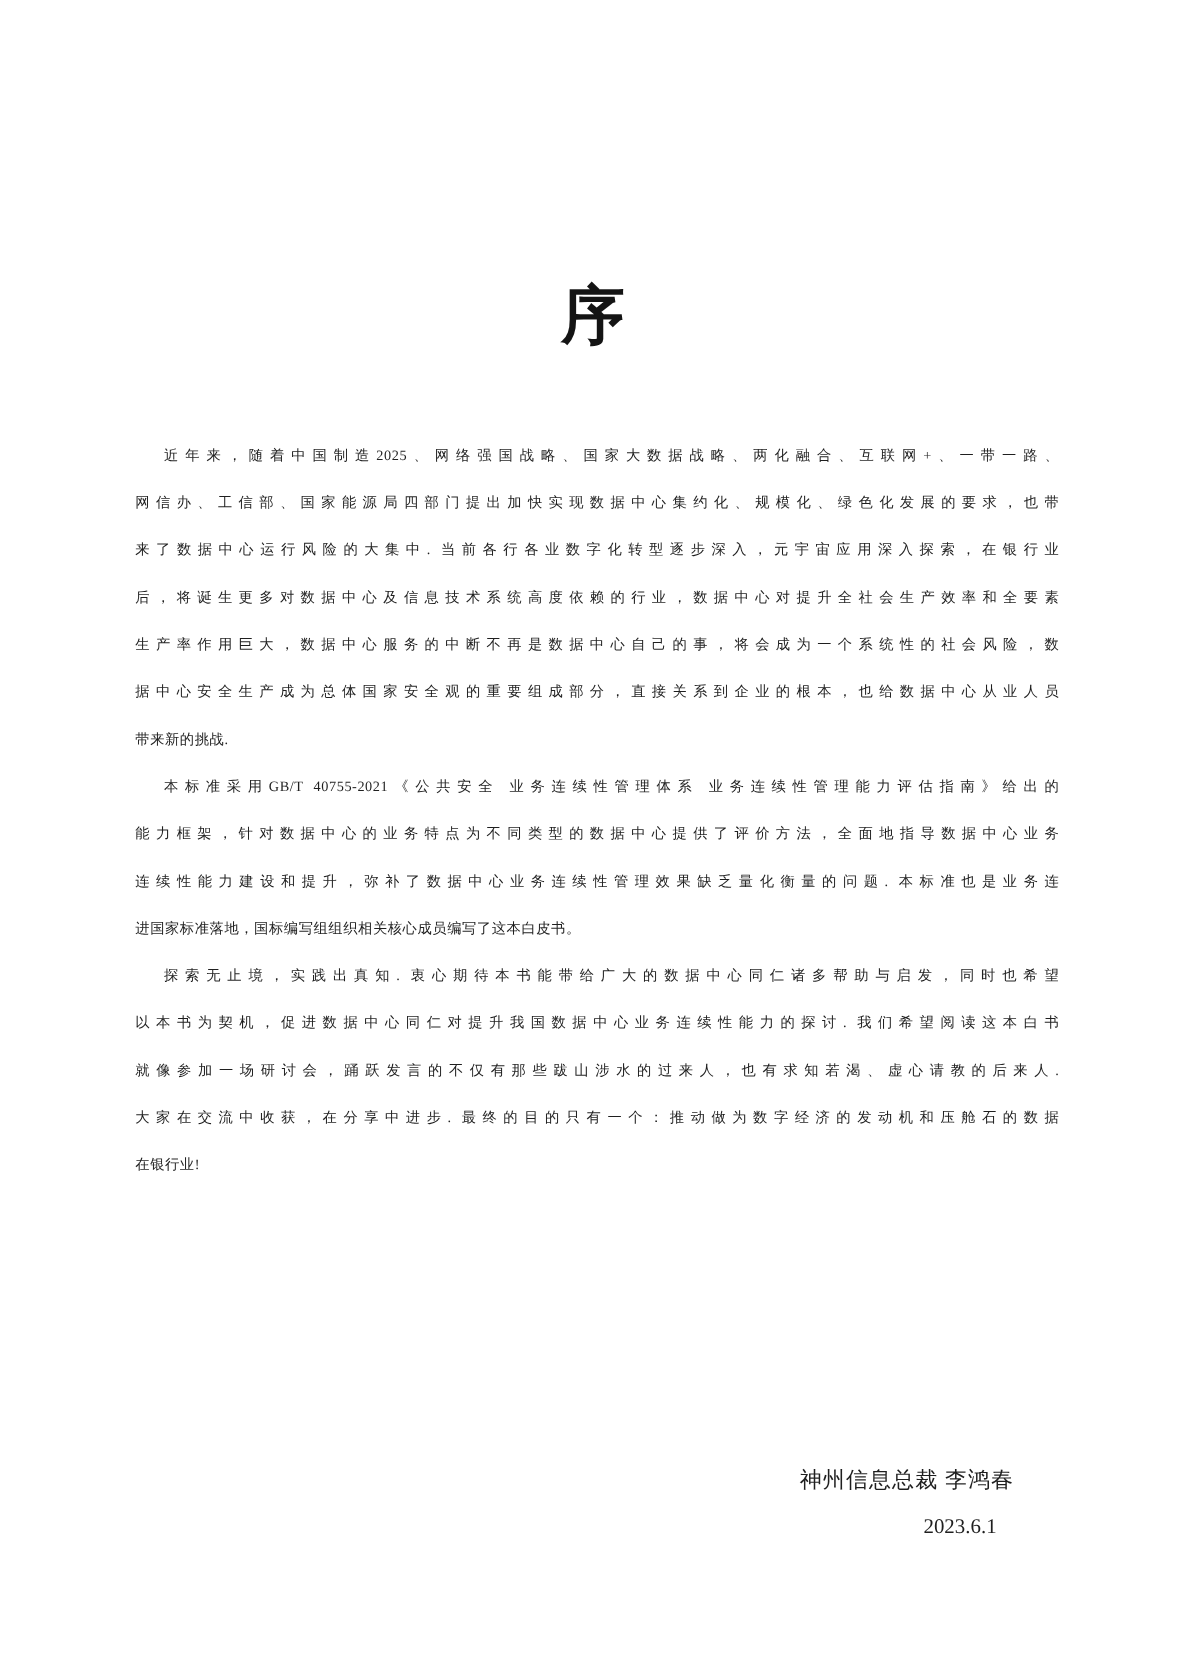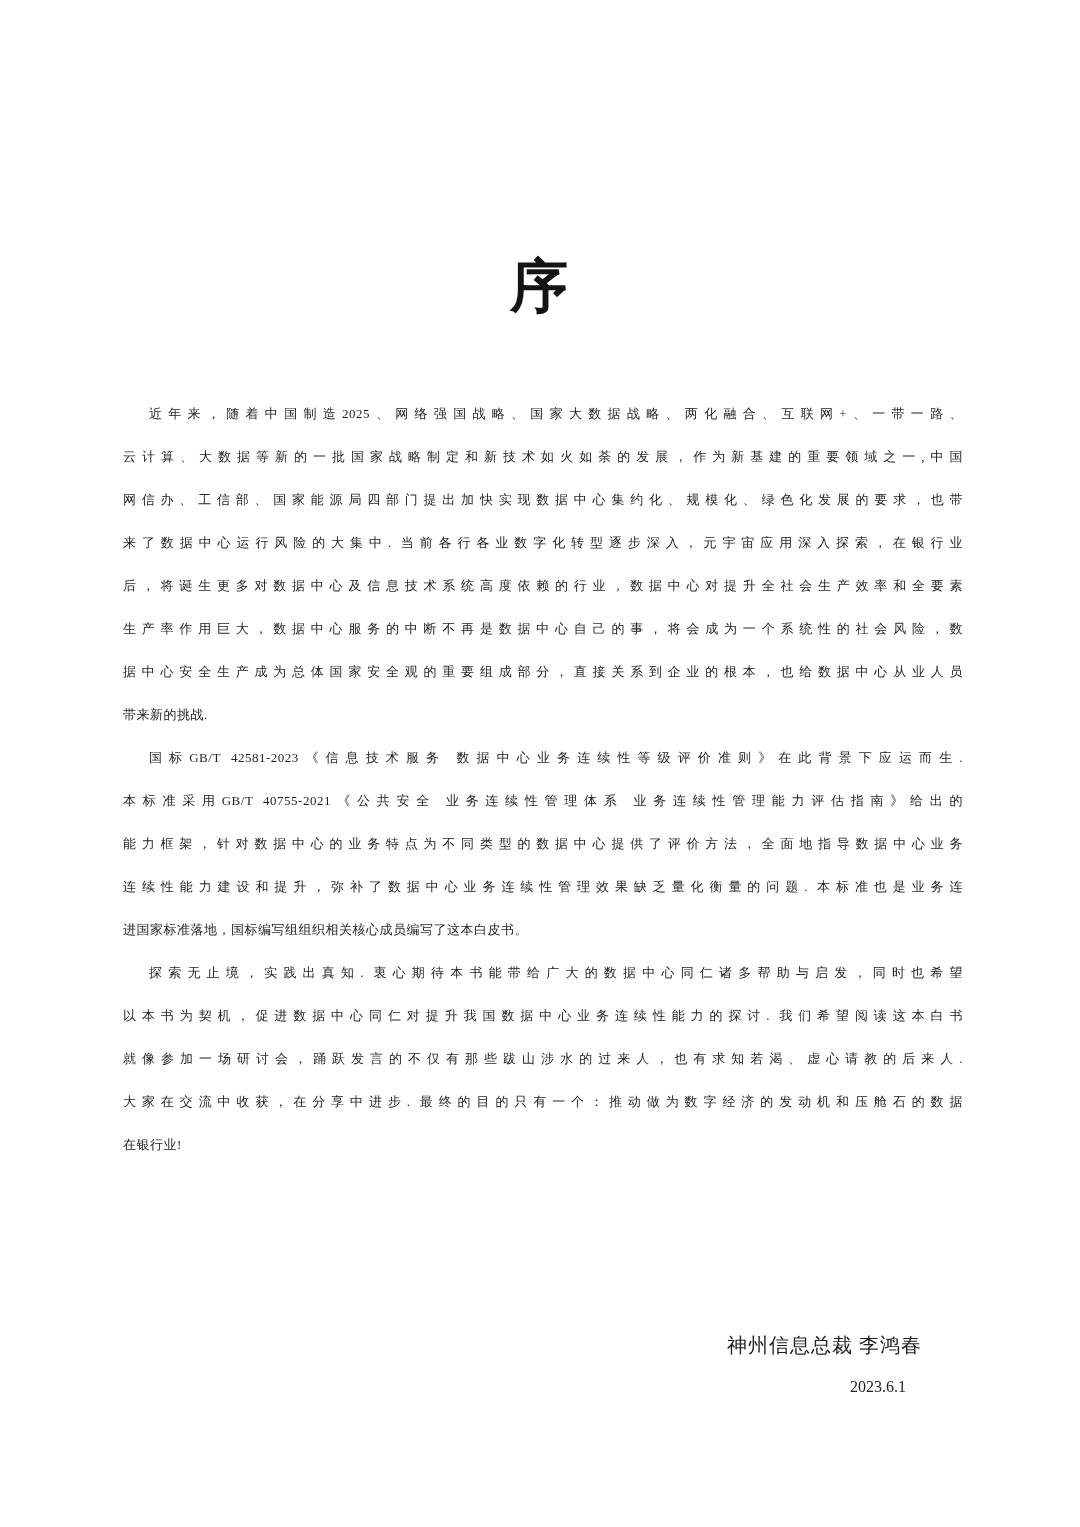--- a/index.html
+++ b/index.html
@@ -63,46 +63,44 @@
     margin: 0;
     font-size: 20px;
     letter-spacing: 1px;
     color: #1f1f1f;
   }
   .date {
     position: absolute;
     top: 1378px;
     right: 174px;
     margin: 0;
-    font-size: 16px;
+    font-size: 19px;
     color: #1f1f1f;
   }
 </style>
 </head>
 <body>
 
 <div class="page">
 
   <h1 class="title">序</h1>
 
   <div class="body-text">
 
     <div class="para">
         <p class="line">近年来，随着中国制造2025、网络强国战略、国家大数据战略、两化融合、互联网+、一带一路、</p>
-        <p class="line">云计算、大数据等新的一批国家战略制定和新技术如火如荼的发展，作为新基建的重要领域之一,中国</p>
         <p class="line">网信办、工信部、国家能源局四部门提出加快实现数据中心集约化、规模化、绿色化发展的要求，也带</p>
         <p class="line">来了数据中心运行风险的大集中. 当前各行各业数字化转型逐步深入，元宇宙应用深入探索，在银行业</p>
         <p class="line">后，将诞生更多对数据中心及信息技术系统高度依赖的行业，数据中心对提升全社会生产效率和全要素</p>
         <p class="line">生产率作用巨大，数据中心服务的中断不再是数据中心自己的事，将会成为一个系统性的社会风险，数</p>
         <p class="line">据中心安全生产成为总体国家安全观的重要组成部分，直接关系到企业的根本，也给数据中心从业人员</p>
         <p class="line">带来新的挑战.</p>
       </div>
 
     <div class="para">
-        <p class="line">国标GB/T 42581-2023《信息技术服务 数据中心业务连续性等级评价准则》在此背景下应运而生.</p>
         <p class="line">本标准采用GB/T 40755-2021《公共安全 业务连续性管理体系 业务连续性管理能力评估指南》给出的</p>
         <p class="line">能力框架，针对数据中心的业务特点为不同类型的数据中心提供了评价方法，全面地指导数据中心业务</p>
         <p class="line">连续性能力建设和提升，弥补了数据中心业务连续性管理效果缺乏量化衡量的问题. 本标准也是业务连</p>
         <p class="line">进国家标准落地，国标编写组组织相关核心成员编写了这本白皮书。</p>
       </div>
 
     <div class="para">
         <p class="line">探索无止境，实践出真知. 衷心期待本书能带给广大的数据中心同仁诸多帮助与启发，同时也希望</p>
         <p class="line">以本书为契机，促进数据中心同仁对提升我国数据中心业务连续性能力的探讨. 我们希望阅读这本白书</p>
         <p class="line">就像参加一场研讨会，踊跃发言的不仅有那些跋山涉水的过来人，也有求知若渴、虚心请教的后来人.</p>

